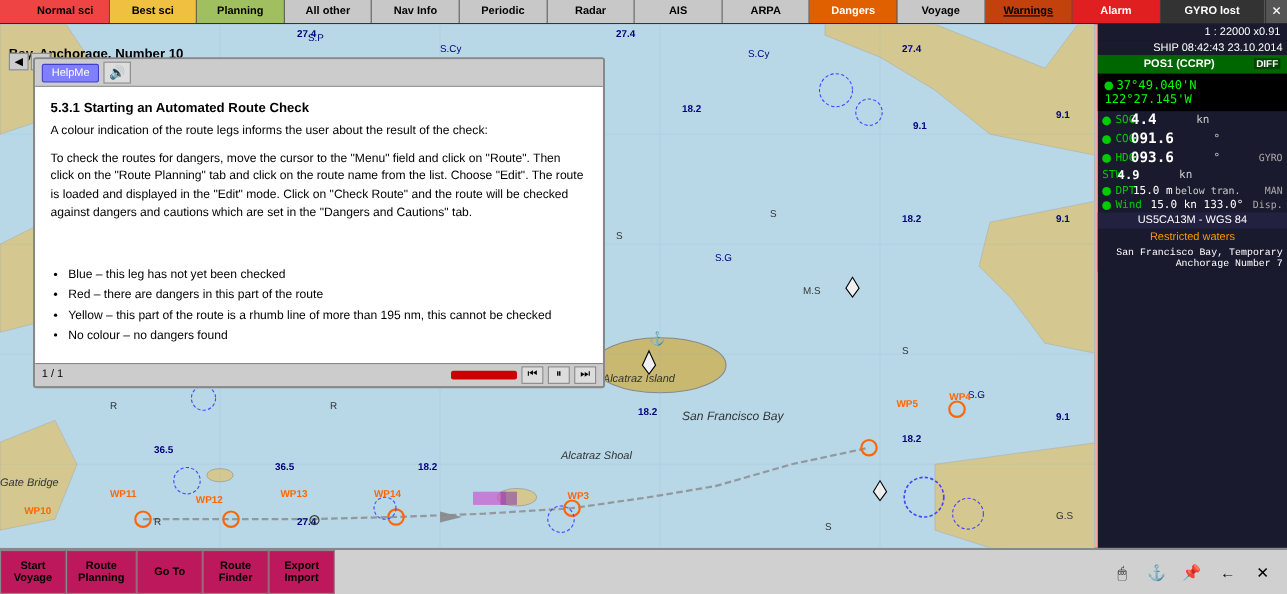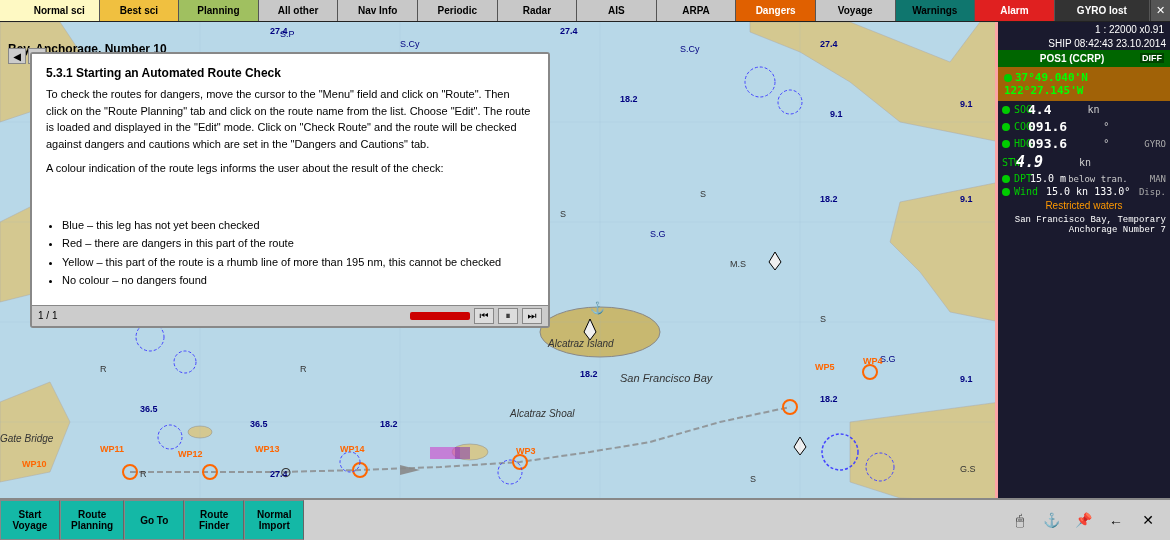--- a/index.html
+++ b/index.html
@@ -16,32 +16,32 @@
       flex: 1;
       display: flex;
       align-items: center;
       justify-content: center;
       font-size: 10px;
       font-weight: bold;
       color: #000;
       cursor: pointer;
       border-right: 1px solid #555;
     }
-    .nav-btn.normal-sci { background: #fef9c3; padding-left: 20px; }
+    .nav-btn.normal-sci { background: #ef4444; padding-left: 20px; }
     .nav-btn.best-sci { background: #f0c040; }
     .nav-btn.planning { background: #a0c060; }
     .nav-btn.all-other { background: #c8c8c8; }
     .nav-btn.nav-info { background: #c8c8c8; }
     .nav-btn.periodic { background: #c8c8c8; }
     .nav-btn.radar { background: #c8c8c8; }
     .nav-btn.ais { background: #c8c8c8; }
     .nav-btn.arpa { background: #c8c8c8; }
     .nav-btn.dangers { background: #e06000; color: #fff; }
     .nav-btn.voyage { background: #c8c8c8; }
-    .nav-btn.warnings { background: #0f766e; }
+    .nav-btn.warnings { background: #c2410c; text-decoration: underline; }
     .nav-btn.alarm { background: #e02020; color: #fff; }
     .nav-btn.gyro-lost { background: #333; color: #fff; flex: 1.2; }
     .nav-close { width: 20px; background: #555; color: #fff; display: flex; align-items: center; justify-content: center; cursor: pointer; border-left: 1px solid #333; flex-shrink: 0; }
 
     
     #main-area {
       display: flex;
       height: 476px;
     }
 
@@ -195,26 +195,25 @@
       text-align: center;
       font-weight: bold;
     }
     .pos-diff {
       float: right;
       font-size: 9px;
       background: #004400;
       padding: 0 2px;
     }
     #coords {
-      background: #a16207;
+      background: #000000;
       color: #00ff00;
       font-size: 11px;
       padding: 4px 6px;
       font-family: monospace;
-      font-weight: bold;
     }
     .coord-line { display: flex; align-items: center; gap: 3px; }
     .coord-dot { width: 8px; height: 8px; background: #00cc00; border-radius: 50%; display: inline-block; }
 
     .nav-data-row {
       display: flex;
       align-items: center;
       padding: 1px 4px;
       color: #fff;
       font-size: 11px;
@@ -260,21 +259,21 @@
       display: flex;
       align-items: stretch;
       border-top: 2px solid #888;
     }
     .toolbar-btn {
       display: flex;
       flex-direction: column;
       align-items: center;
       justify-content: center;
       padding: 2px 10px;
-      background: #14b8a6;
+      background: #be185d;
       border: 1px solid #888;
       border-right: 1px solid #666;
       cursor: pointer;
       font-size: 10px;
       font-weight: bold;
       text-align: center;
       min-width: 60px;
     }
 
     #bottom-right {
@@ -438,24 +437,30 @@
     </svg>
 
     <div class="map-title">Bay, Anchorage, Number 10</div>
 
     <div style="position:absolute;top:26px;left:8px;display:flex;gap:2px;">
       <div style="background:#ccc;border:1px solid #888;width:18px;height:16px;display:flex;align-items:center;justify-content:center;font-size:10px;cursor:pointer;">◀</div>
       <div style="background:#ccc;border:1px solid #888;width:18px;height:16px;display:flex;align-items:center;justify-content:center;font-size:10px;cursor:pointer;">▶</div>
     </div>
 
     <div id="help-dialog">
+      <div id="help-dialog-header">
+        <div id="help-dialog-titlebar">
+          <button id="help-btn">HelpMe</button>
+          <button id="sound-btn">🔊</button>
+        </div>
+      </div>
       <div id="help-dialog-content">
         <h3>5.3.1 Starting an Automated Route Check</h3>
+        <p>A colour indication of the route legs informs the user about the result of the check:</p>
         <p>To check the routes for dangers, move the cursor to the "Menu" field and click on "Route". Then click on the "Route Planning" tab and click on the route name from the list. Choose "Edit". The route is loaded and displayed in the "Edit" mode. Click on "Check Route" and the route will be checked against dangers and cautions which are set in the "Dangers and Cautions" tab.</p>
-        <p>A colour indication of the route legs informs the user about the result of the check:</p>
         <ul>
           <li>Blue – this leg has not yet been checked</li>
           <li>Red – there are dangers in this part of the route</li>
           <li>Yellow – this part of the route is a rhumb line of more than 195 nm, this cannot be checked</li>
           <li>No colour – no dangers found</li>
         </ul>
       </div>
       <div id="help-dialog-footer">
         <span class="page-indicator">1 / 1</span>
         <div class="red-bar"></div>
@@ -503,39 +508,40 @@
     <div class="nav-data-row">
       <span class="nav-data-dot"></span>
       <span class="nav-data-label">HDG</span>
       <span class="nav-data-value">093.6</span>
       <span class="nav-data-unit">°</span>
       <span class="nav-data-extra">GYRO</span>
     </div>
 
     <div class="nav-data-row">
       <span class="nav-data-label">STW</span>
-      <span class="nav-data-value" style="font-size:15px;font-style:italic;">4.9</span>
+      <span class="nav-data-value" style="font-size:11px;">4.9</span>
       <span class="nav-data-unit">kn</span>
     </div>
 
     <div class="nav-data-row">
       <span class="nav-data-dot"></span>
       <span class="nav-data-label">DPT</span>
       <span style="color:#fff;font-size:10px;margin-left:2px;">15.0 m</span>
       <span style="color:#ccc;font-size:9px;margin-left:2px;">below tran.</span>
       <span class="nav-data-extra">MAN</span>
     </div>
 
     <div class="nav-data-row">
       <span class="nav-data-dot"></span>
       <span class="nav-data-label">Wind</span>
       <span style="color:#fff;font-size:10px;margin-left:18px;">15.0 kn  133.0°</span>
       <span class="nav-data-extra">Disp.</span>
     </div>
 
+    <div id="datum-bar">US5CA13M - WGS 84</div>
     <div id="restricted-bar">Restricted waters</div>
     <div id="anchorage-bar">San Francisco Bay, Temporary Anchorage Number 7</div>
   </div>
 
 </div>
 
 <div id="bottom-toolbar">
   <div class="toolbar-btn">
     <span>Start</span>
     <span>Voyage</span>
@@ -545,21 +551,21 @@
     <span>Planning</span>
   </div>
   <div class="toolbar-btn">
     <span>Go To</span>
   </div>
   <div class="toolbar-btn">
     <span>Route</span>
     <span>Finder</span>
   </div>
   <div class="toolbar-btn">
-    <span>Normal</span>
+    <span>Export</span>
     <span>Import</span>
   </div>
 
   <div id="bottom-right">
     <div class="icon-btn">🖱</div>
     <div class="icon-btn">⚓</div>
     <div class="icon-btn">📌</div>
     <div class="icon-btn">←</div>
     <div class="icon-btn">✕</div>
   </div>

